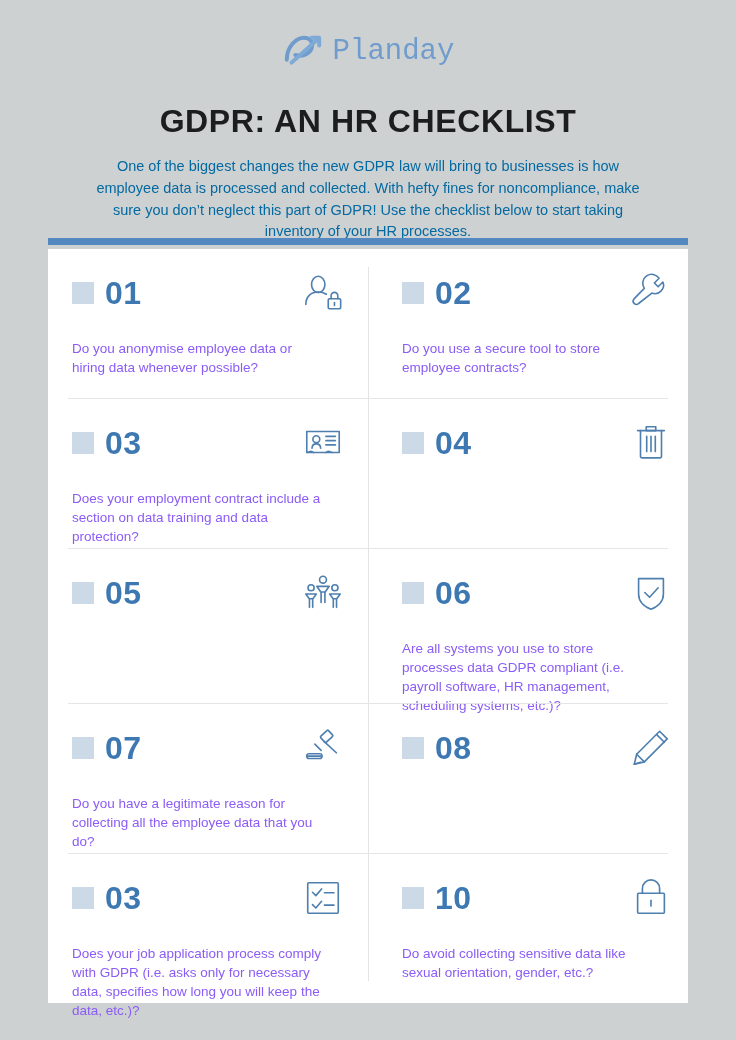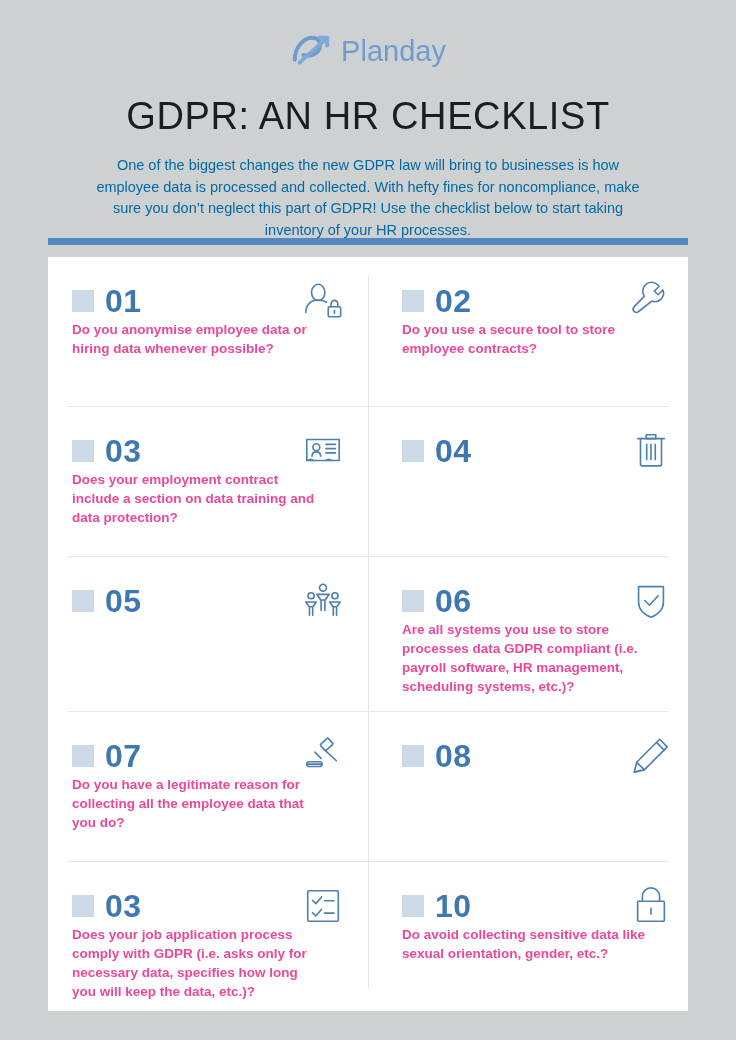--- a/index.html
+++ b/index.html
@@ -21,42 +21,43 @@
     padding-top: 28px;
     text-align: center;
   }
 
   .logo-row {
     display: flex;
     align-items: center;
     justify-content: center;
     gap: 9px;
     height: 46px;
+    font-family: Liberation Mono, monospace;
   }
 
   .logo-mark {
     width: 42px;
     height: 34px;
     display: block;
   }
 
   .logo-text {
     font-size: 29px;
     color: #6f9ccd;
     letter-spacing: 0px;
     font-weight: 400;
     line-height: 1;
   }
 
   .page-title {
-    font-size: 38px;
-    font-weight: normal;
+    font-size: 32px;
+    font-weight: bold;
     color: #1b1d1f;
     letter-spacing: 0.6px;
-    margin-top: 22px;
+    margin-top: 30px;
     line-height: 1.1;
   }
 
   .subtitle {
     width: 560px;
     margin: 17px auto 0;
     font-size: 14.5px;
     line-height: 1.5;
     color: #0369a1;
     text-align: center;
@@ -68,21 +69,21 @@
     left: 48px;
     top: 238px;
     width: 640px;
     height: 7px;
     background: #5388c0;
   }
 
   .card {
     position: absolute;
     left: 48px;
-    top: 257px;
+    top: 249px;
     width: 640px;
     height: 754px;
     background: #ffffff;
   }
 
   .grid {
     position: relative;
     width: 100%;
     height: 100%;
     display: grid;
@@ -155,26 +156,25 @@
     position: absolute;
     right: 0;
     top: -2px;
     width: 42px;
     height: 42px;
     color: #4e7fae;
   }
   .cell-icon svg { display: block; width: 100%; height: 100%; }
 
   .cell-text {
-    margin-top: 0;
+    margin-top: 27px;
     font-size: 13.5px;
     line-height: 1.42;
-    color: #ec4899;
+    color: #8b5cf6;
     max-width: 252px;
-    font-weight: bold;
   }
   .cell.right .cell-text { max-width: 246px; }
 </style>
 </head>
 <body>
 
 <div class="header">
 
   <div class="logo-row">
     <span class="logo-mark">

